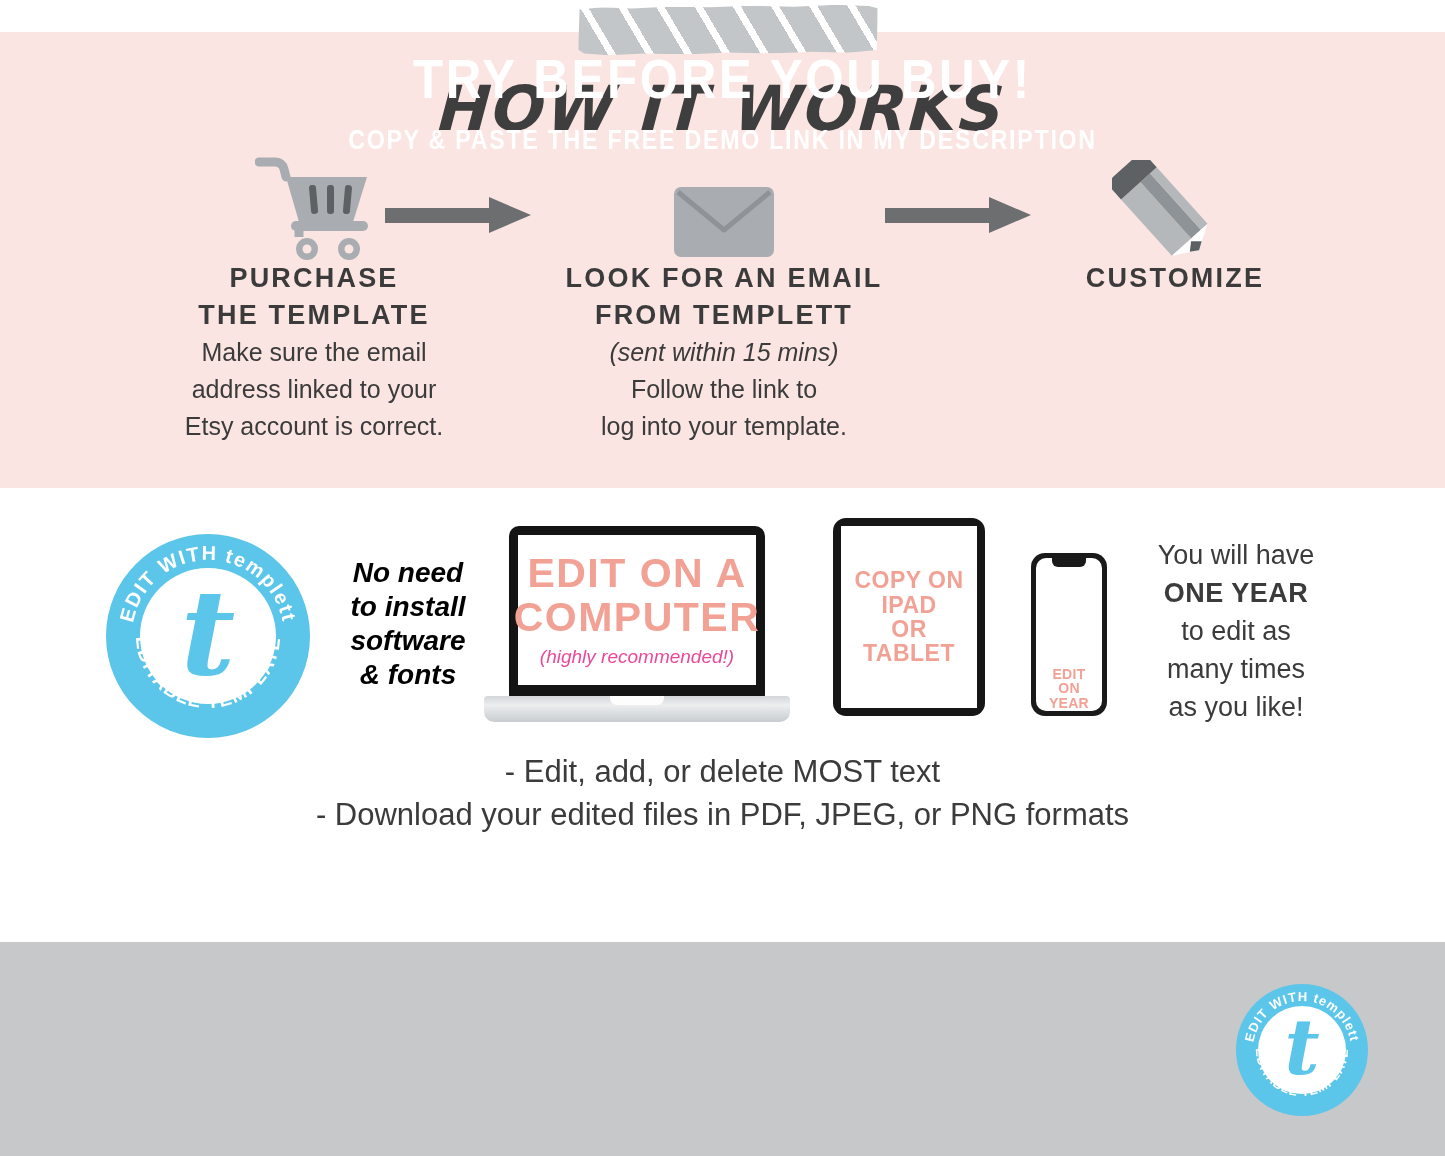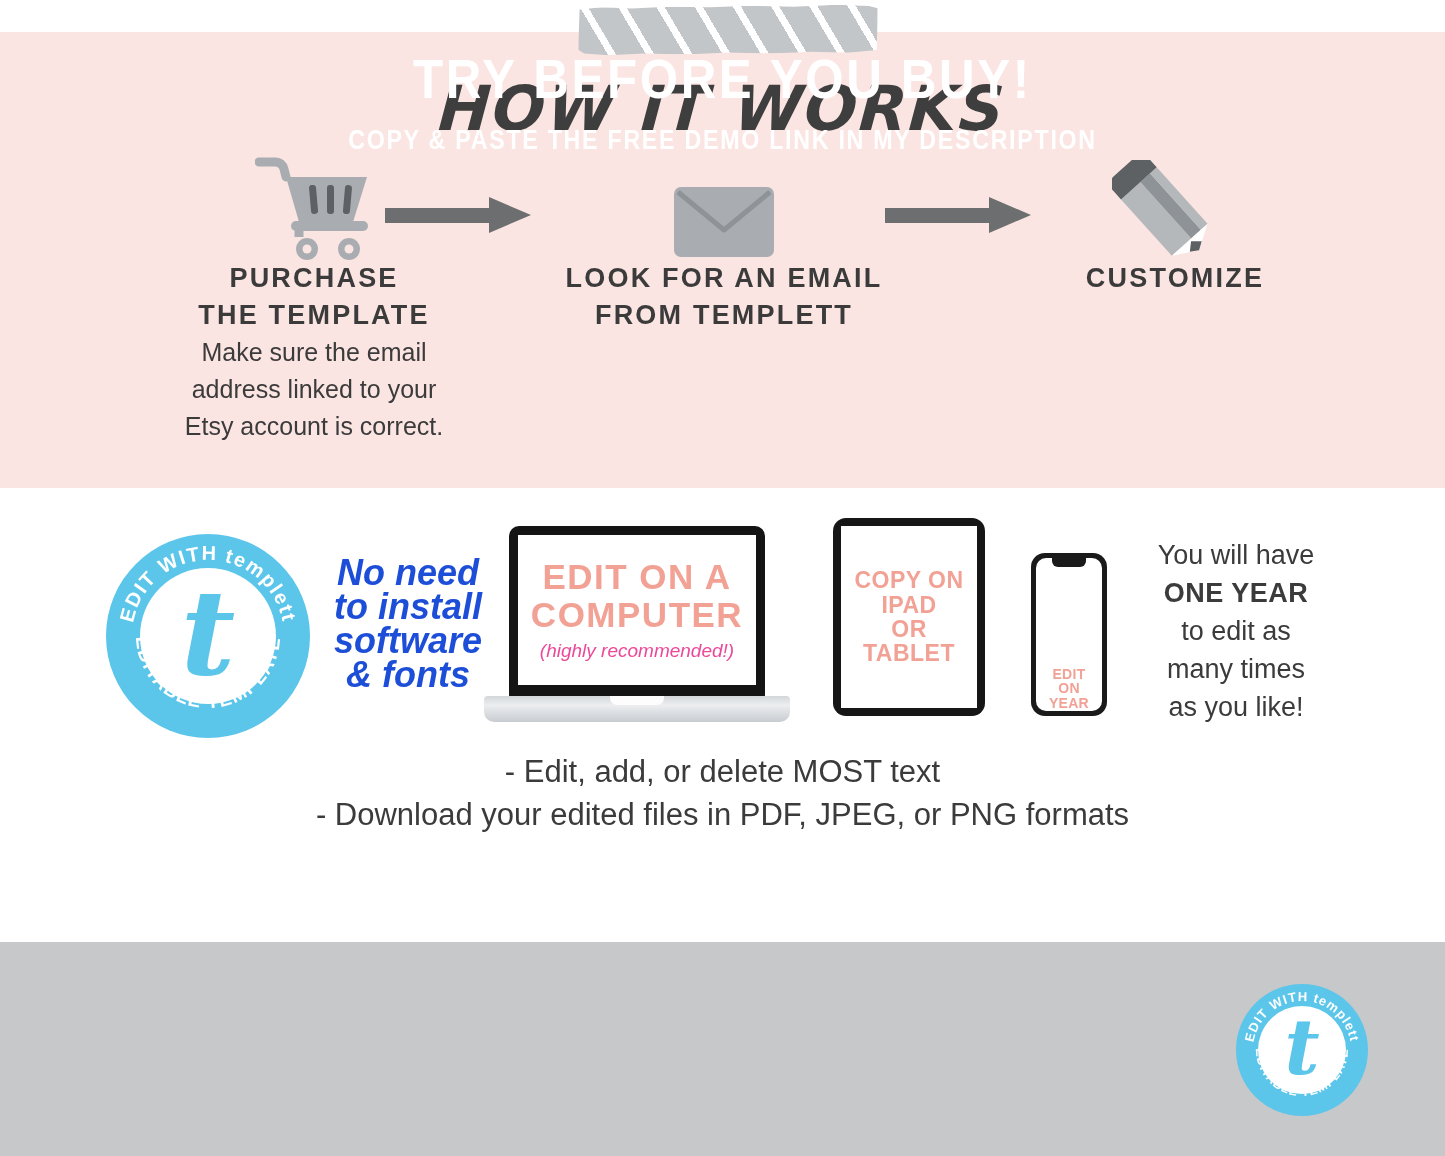--- a/index.html
+++ b/index.html
@@ -88,22 +88,22 @@
   #badge-main .inner{ width:136px; height:136px; }
   #badge-main .tee{ font-size:118px; margin-top:-6px; }
 
   #badge-footer{ position:absolute; left:1236px; top:984px; width:132px; height:132px; }
   #badge-footer .inner{ width:88px; height:88px; }
   #badge-footer .tee{ font-size:76px; margin-top:-4px; }
 
   
   .noneed{
     position:absolute; left:332px; top:556px; width:152px;
-    font-size:36px; font-weight:bold; font-style:italic;
-    line-height:34px; text-align:center; color:#1d4ed8;
+    font-size:28px; font-weight:bold; font-style:italic;
+    line-height:34px; text-align:center; color:#000000;
   }
 
   
   #laptop{ position:absolute; left:484px; top:526px; width:306px; height:200px; }
   #laptop .lid{
     position:absolute; left:25px; top:0; width:256px; height:172px;
     background:#141414; border-radius:10px 10px 3px 3px; padding:9px 9px 13px 9px;
   }
   #laptop .screen{ width:100%; height:100%; background:#fff; display:flex;
     flex-direction:column; align-items:center; justify-content:center; }
@@ -114,21 +114,21 @@
   }
   #laptop .notch{
     position:absolute; left:126px; top:170px; width:54px; height:9px;
     background:#fdfdfd; border-radius:0 0 7px 7px;
   }
   .scr-title{
     color:#f2a195; font-weight:bold; letter-spacing:1.5px; line-height:1.06;
     text-align:center;
   }
   .scr-note{ color:#ec4899; font-style:italic; text-align:center; }
-  #laptop .scr-title{ font-size:35px; }
+  #laptop .scr-title{ font-size:41px; }
   #laptop .scr-note{ font-size:19px; margin-top:7px; }
 
   
   #tablet{
     position:absolute; left:833px; top:518px; width:152px; height:198px;
     background:#161616; border-radius:13px; padding:8px;
   }
   #tablet .screen{ width:100%; height:100%; background:#fff;
     display:flex; align-items:center; justify-content:center; }
   #tablet .scr-title{ font-size:23px; letter-spacing:0.5px; }
@@ -226,20 +226,25 @@
 <div class="step" id="step-2">
   <div class="icon-wrap">
     <svg width="104" height="78" viewBox="0 0 104 78">
       <rect x="2" y="5" width="100" height="70" rx="7" fill="#a9adb1"></rect>
       <path d="M6 10 L52 48 L98 10" fill="none" stroke="#8e9397" stroke-width="5" stroke-linejoin="round"></path>
     </svg>
   </div>
   <div class="step-title">
     <span>LOOK FOR AN EMAIL</span><br>
     <span>FROM TEMPLETT</span>
+  </div>
+  <div class="step-sub">
+    <span class="ital">(sent within 15 mins)</span><br>
+    <span>Follow the link to</span><br>
+    <span>log into your template.</span>
   </div>
 </div>
 
 <div class="step" id="step-3">
   <div class="icon-wrap">
     <svg width="126" height="100" viewBox="0 0 126 100">
       <g transform="rotate(-42 63 50)">
         <rect x="30" y="6" width="26" height="76" fill="#b4b8bb"></rect>
         <rect x="56" y="6" width="13" height="76" fill="#8e9397"></rect>
         <rect x="69" y="6" width="9" height="76" fill="#b4b8bb"></rect>

